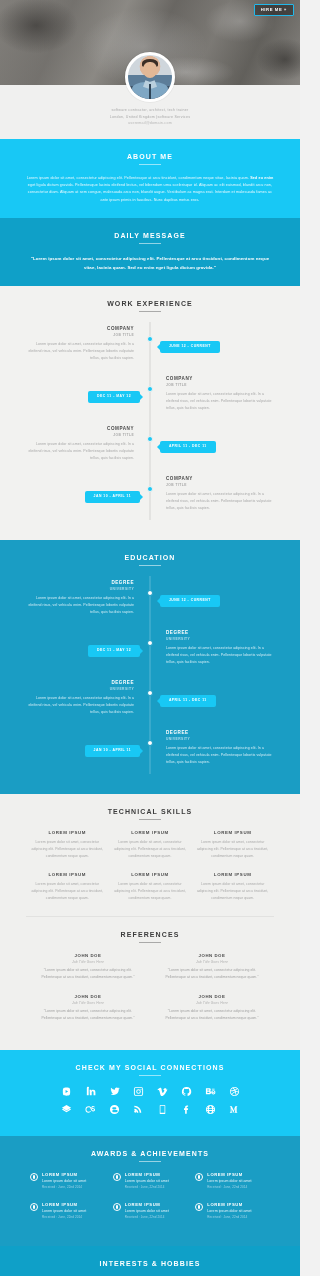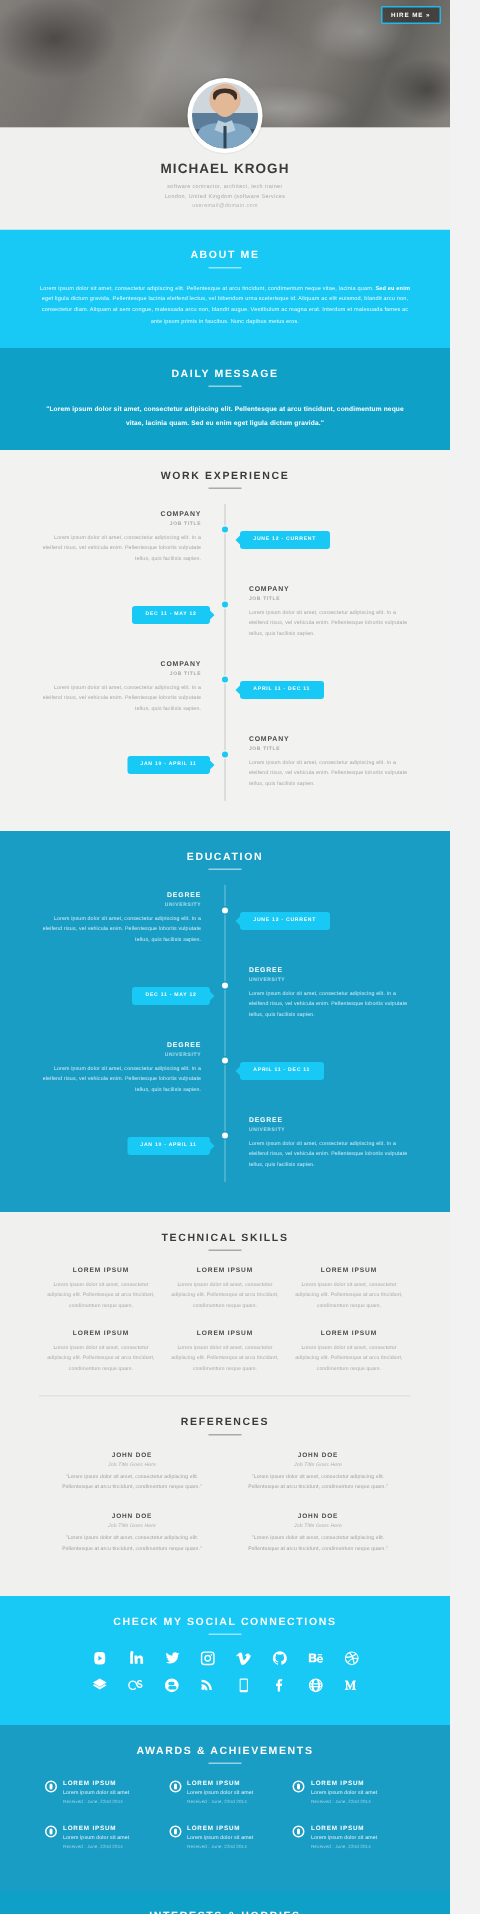--- a/index.html
+++ b/index.html
@@ -179,21 +179,20 @@
 
   <div class="profile">
     <div class="avatar">
       <div class="hair"></div>
       <div class="face"></div>
       <div class="shirt"></div>
       <div class="collarL"></div>
       <div class="collarR"></div>
       <div class="tie"></div>
     </div>
-    <div class="pname">MICHAEL KROGH</div>
     <div class="pmeta">
       <div>software contractor, architect, tech trainer</div>
       <div>London, United Kingdom (software Services</div>
       <div class="mail">useremail@domain.com</div>
     </div>
   </div>
 
   <section class="bg-cyan">
     <div class="inner">
       <div class="sec-title t-white">ABOUT ME</div>

